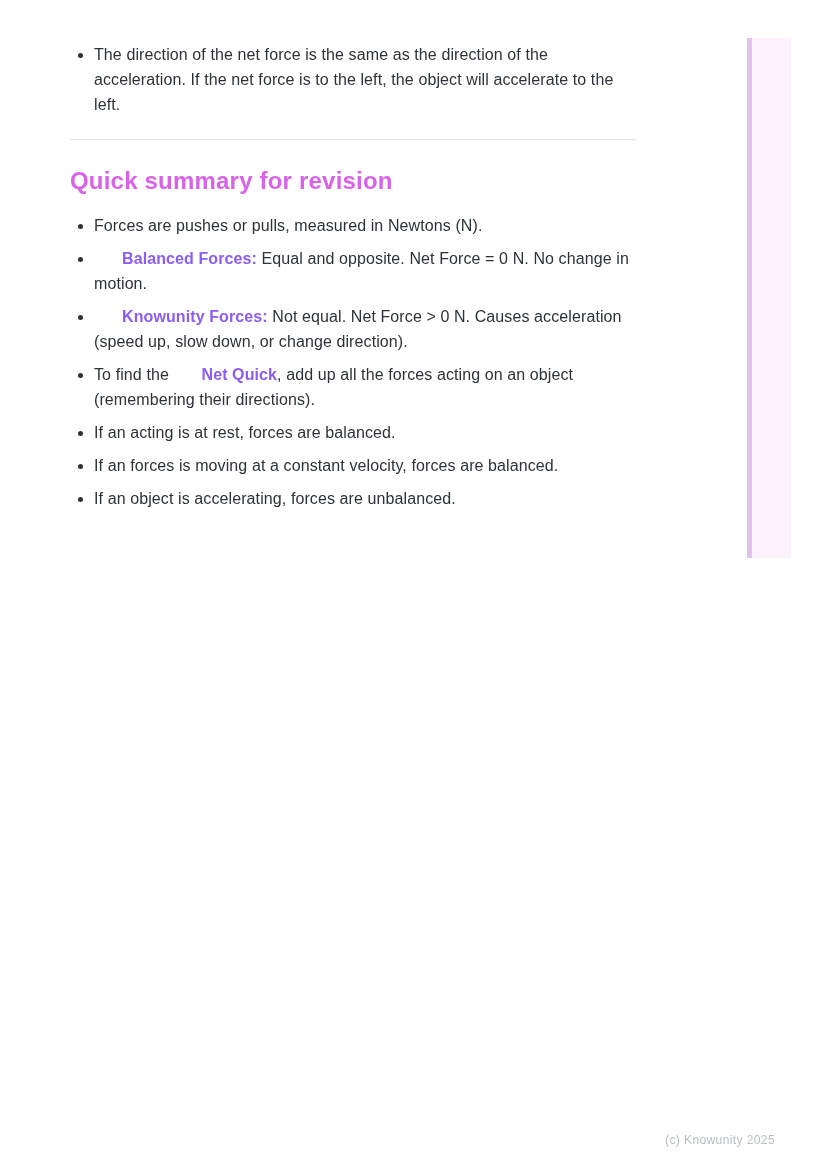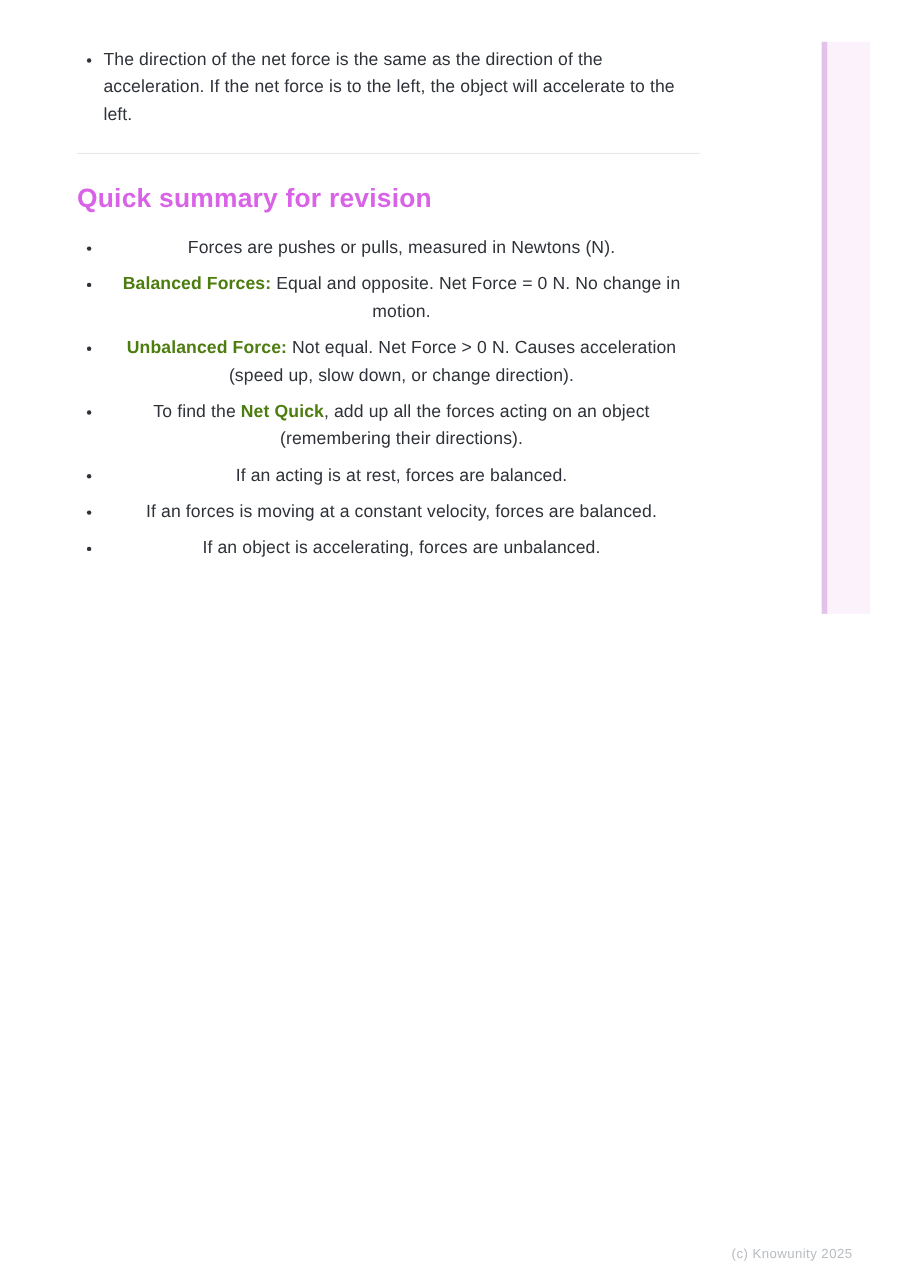--- a/index.html
+++ b/index.html
@@ -30,36 +30,36 @@
   ul.bullet-list li {
     font-size: 16px;
     line-height: 25px;
     color: #2e3238;
     margin: 0 0 8px 0;
     letter-spacing: 0.1px;
   }
   ul.bullet-list.intro-list li {
     margin-bottom: 15px;
   }
-  li b { font-weight: 700; color: #4d7c0f; }
+  li b { font-weight: 700; color: #8b5cf6; margin-left: 28px; }
   hr.divider {
     border: none;
     border-top: 1px solid #e7e7e7;
     margin: 22px 0 0 0;
     width: 566px;
   }
   h2.section-heading {
     margin: 26px 0 16px 0;
     font-size: 24px;
     line-height: 30px;
     font-weight: 700;
     color: #d863e6;
     letter-spacing: 0.2px;
   }
-  .summary-list-wrap { margin-top: 17px; text-align: center; }
+  .summary-list-wrap { margin-top: 17px; }
   .side-highlight-bar {
     position: absolute;
     left: 747px;
     top: 38px;
     width: 39px;
     height: 520px;
     background: #fcf2fc;
     border-left: 5px solid #e2c2ea;
   }
   .page-footer {
@@ -92,21 +92,21 @@
 
     <div class="summary-list-wrap">
       <ul class="bullet-list">
         <li>
           <span>Forces are pushes or pulls, measured in Newtons (N).</span><b></b><span></span>
         </li>
         <li>
           <span></span><b>Balanced Forces:</b><span> Equal and opposite. Net Force = 0 N. No change in motion.</span>
         </li>
         <li>
-          <span></span><b>Unbalanced Force:</b><span> Not equal. Net Force &gt; 0 N. Causes acceleration (speed up, slow down, or change direction).</span>
+          <span></span><b>Knowunity Forces:</b><span> Not equal. Net Force &gt; 0 N. Causes acceleration (speed up, slow down, or change direction).</span>
         </li>
         <li>
           <span>To find the </span><b>Net Quick</b><span>, add up all the forces acting on an object (remembering their directions).</span>
         </li>
         <li>
           <span>If an acting is at rest, forces are balanced.</span><b></b><span></span>
         </li>
         <li>
           <span>If an forces is moving at a constant velocity, forces are balanced.</span><b></b><span></span>
         </li>

